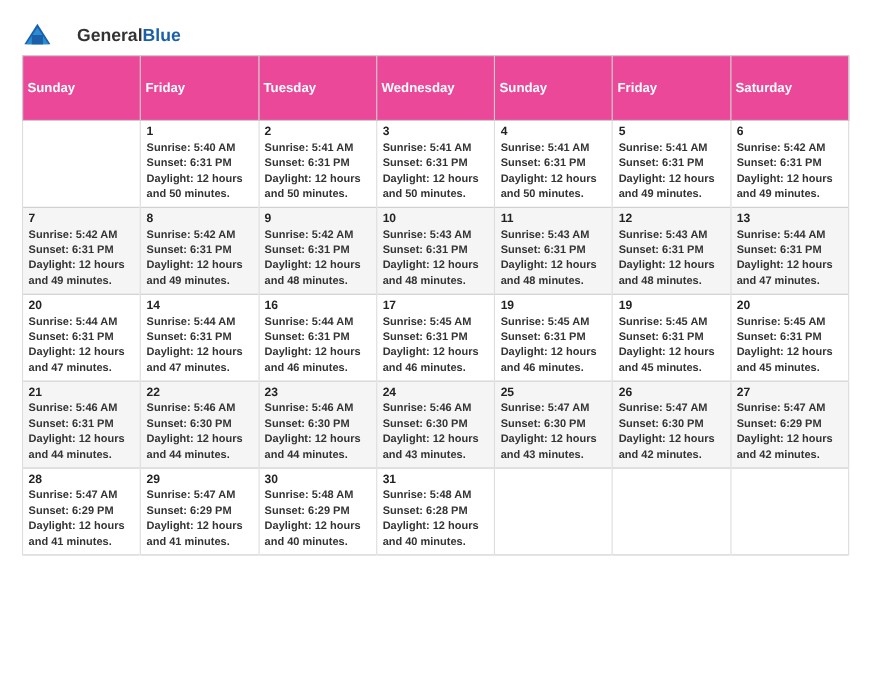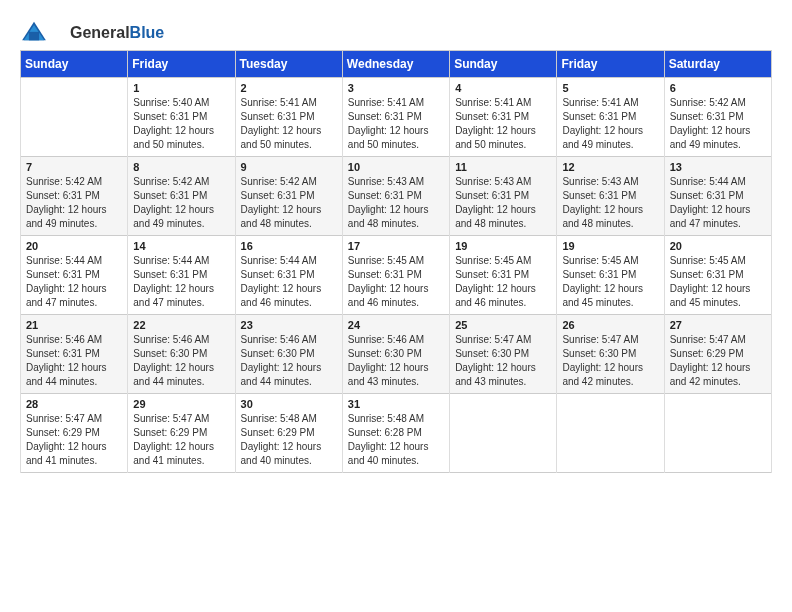--- a/index.html
+++ b/index.html
@@ -48,25 +48,25 @@
       font-size: 16px;
       color: #333;
       font-weight: normal;
     }
     table {
       width: 100%;
       border-collapse: collapse;
       margin-top: 8px;
     }
     thead tr th {
-      background-color: #1d4ed8;
+      background-color: #ec4899;
       color: #fff;
       font-size: 12px;
       font-weight: bold;
-      padding: 6px 4px;
+      padding: 22px 4px;
       text-align: left;
       border: 1px solid #ccc;
     }
     tbody tr {
       border-bottom: 1px solid #ccc;
     }
     tbody tr:nth-child(odd) {
       background-color: #fff;
     }
     tbody tr:nth-child(even) {
@@ -86,20 +86,21 @@
       font-size: 11px;
       font-weight: bold;
       display: block;
       margin-bottom: 2px;
       color: #222;
     }
     .day-info {
       font-size: 10px;
       line-height: 1.4;
       color: #333;
+      font-weight: bold;
     }
     .empty-cell {
       background: #fff;
     }
   </style>
 </head>
 <body>
 
 <div class="header-logo">
   <div class="logo">

